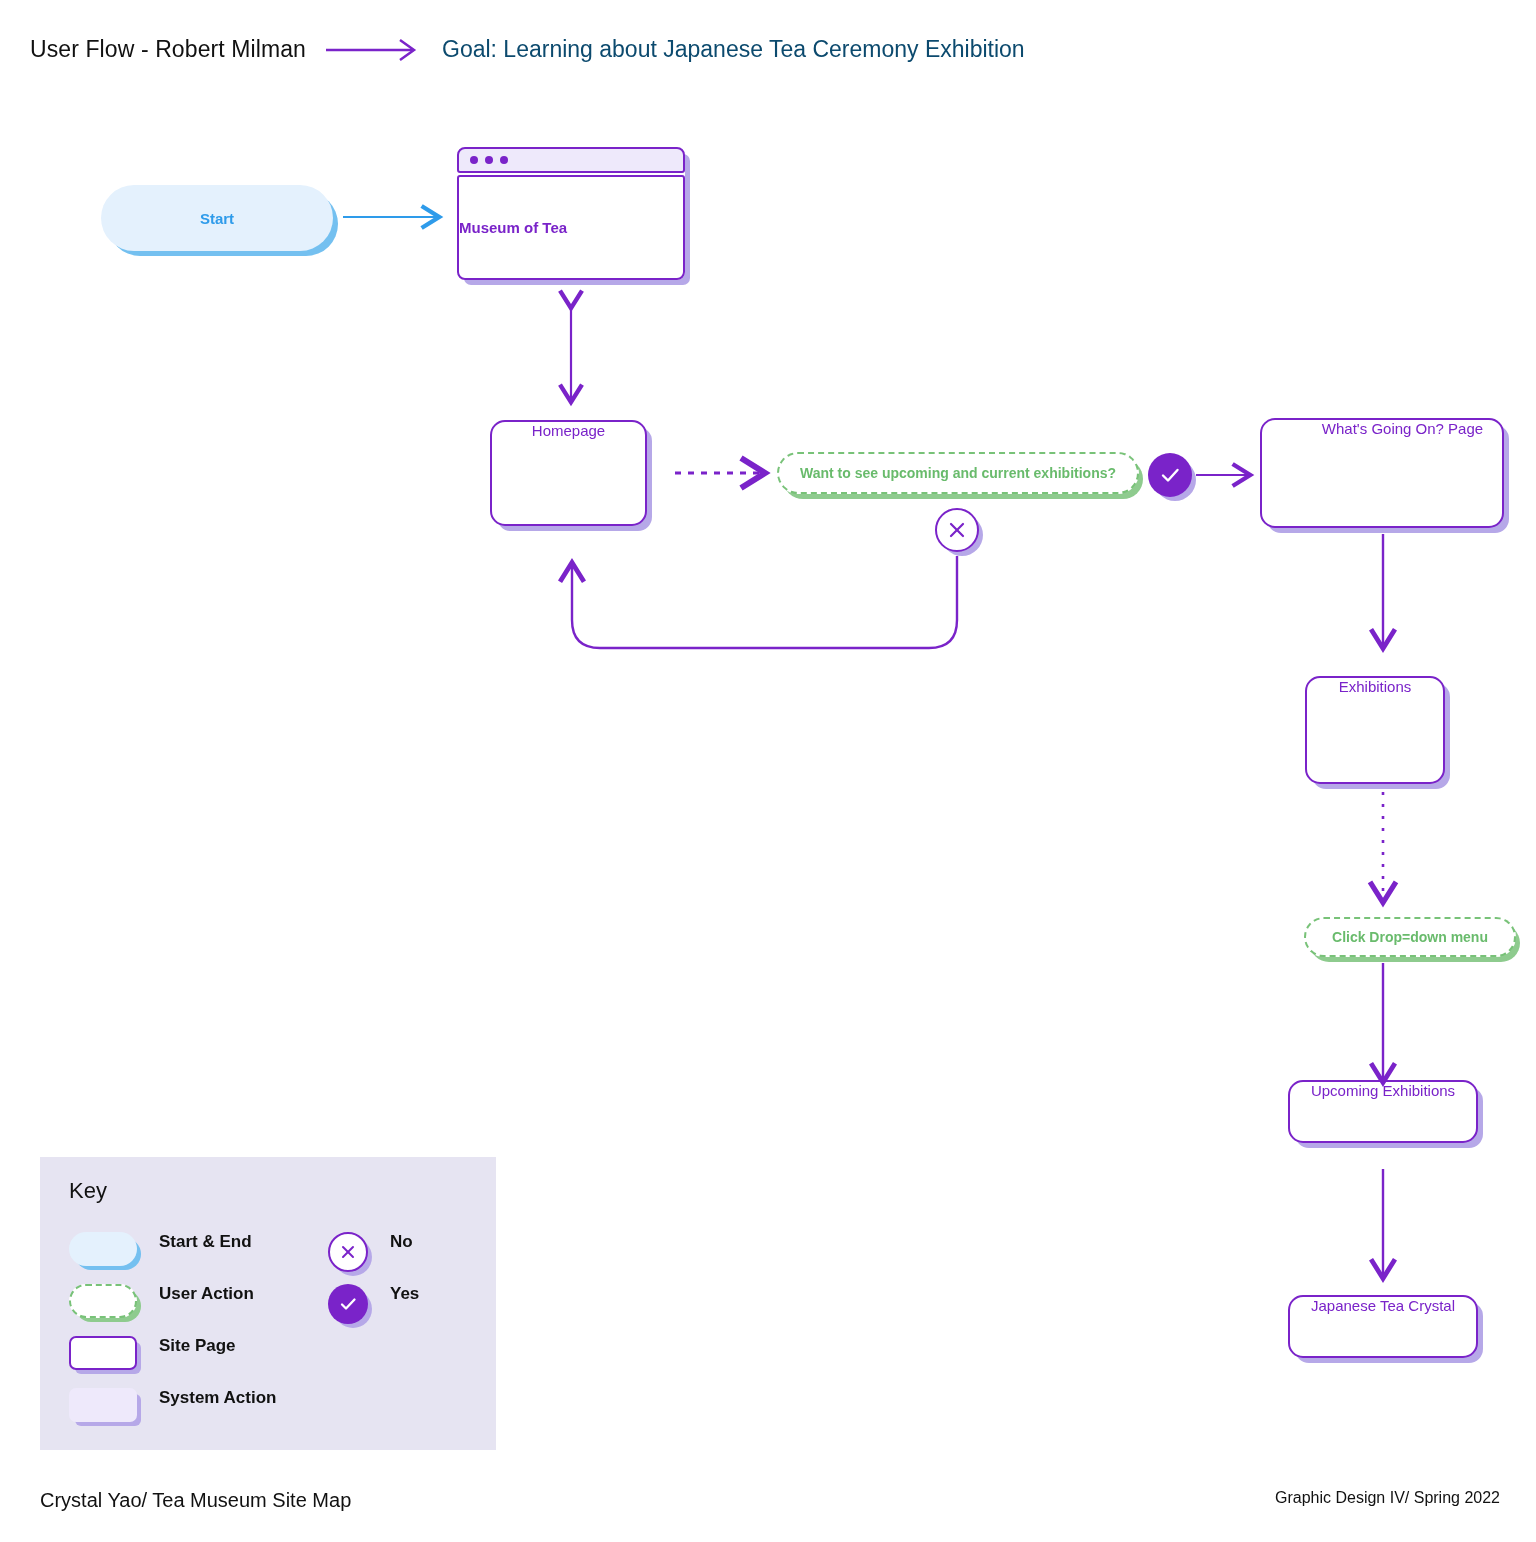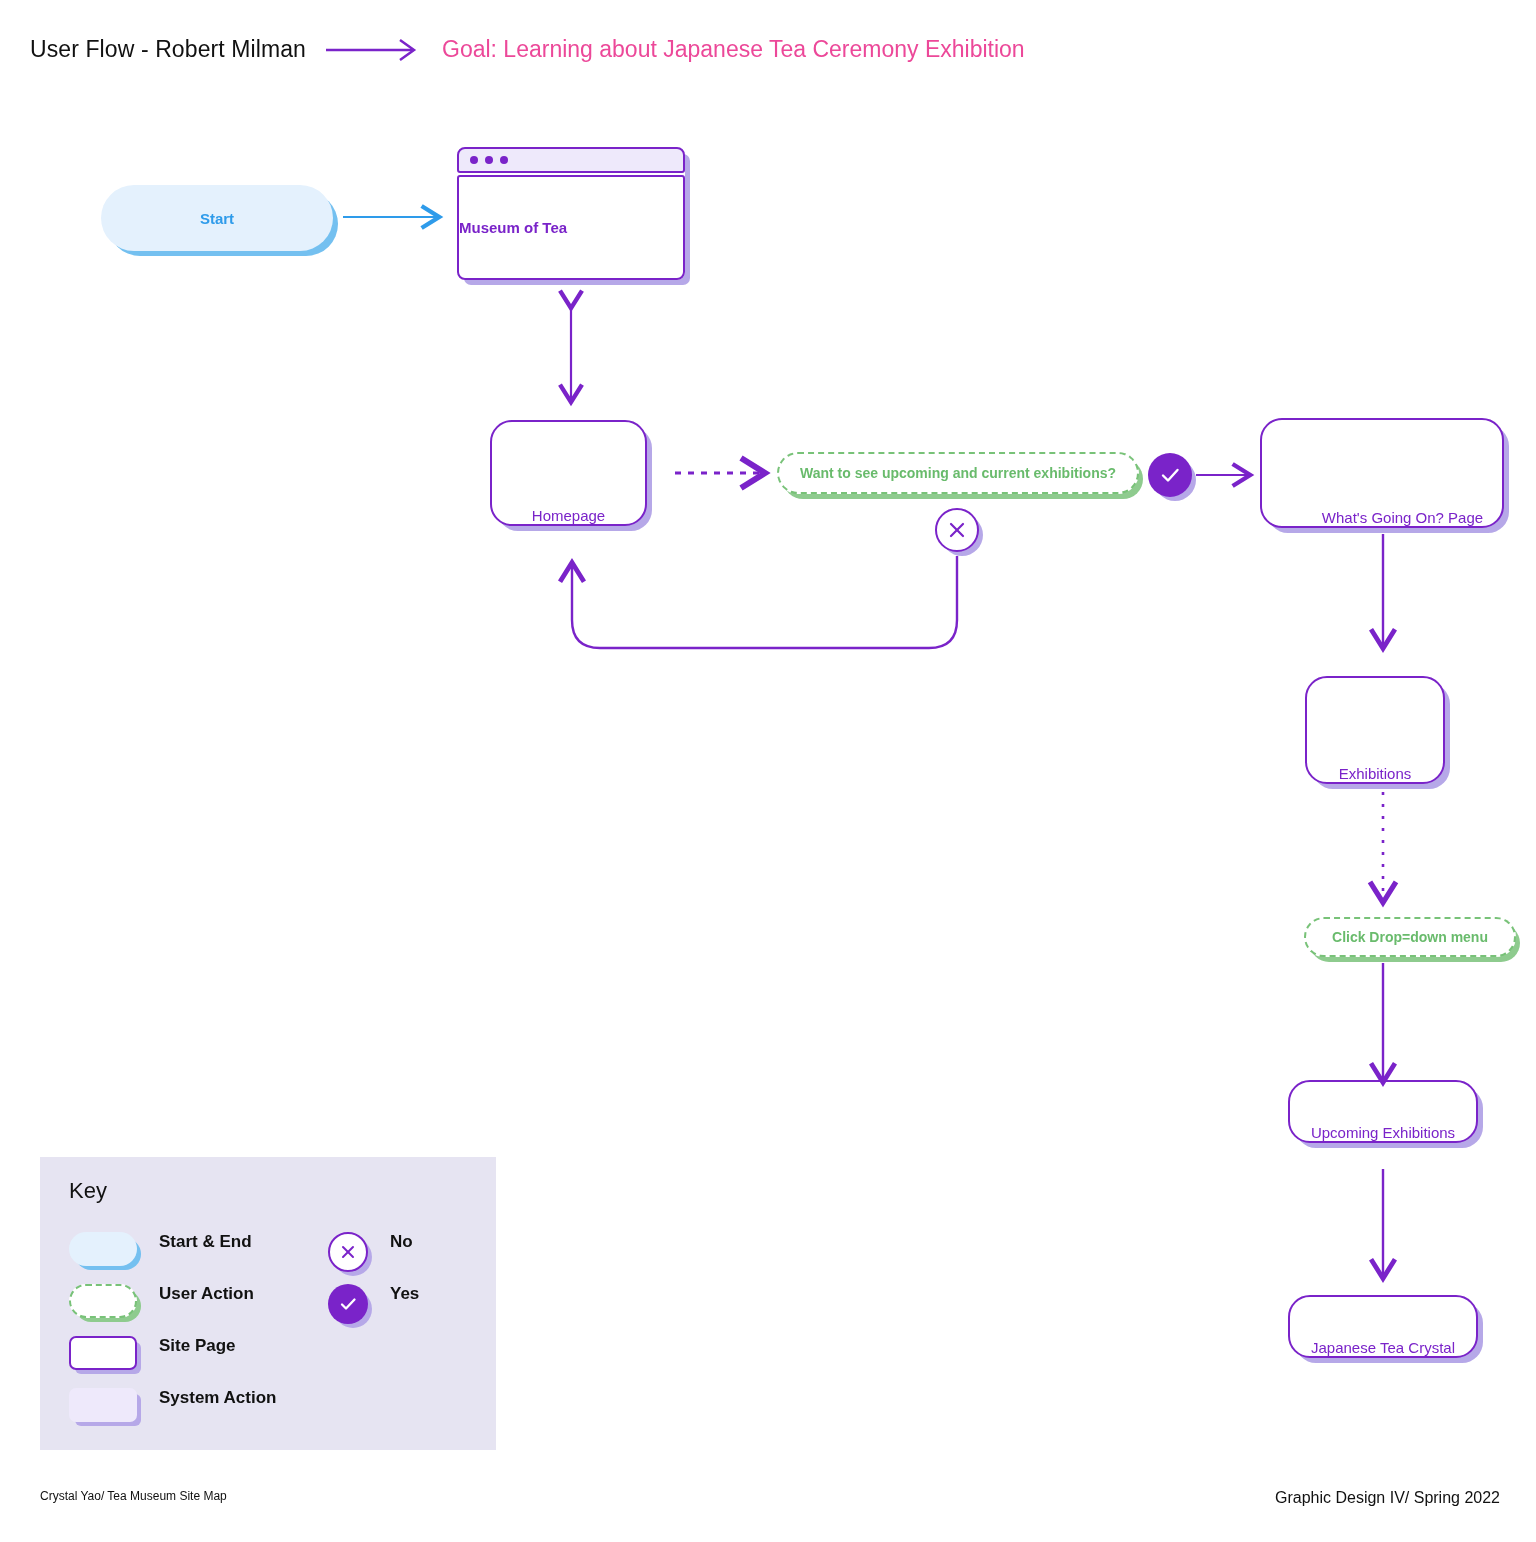--- a/index.html
+++ b/index.html
@@ -32,21 +32,21 @@
     color: #111111;
     letter-spacing: 0.1px;
     white-space: nowrap;
   }
   .header-arrow {
     margin: 0 18px;
     display: block;
   }
   .header-goal {
     font-size: 23px;
-    color: #ec4899;
+    color: #0c4a6e;
     white-space: nowrap;
   }
   
   .node-label {
     position: relative;
     z-index: 2;
     text-align: center;
     white-space: nowrap;
   }
   
@@ -109,24 +109,24 @@
   .browser-body .node-label {
     color: #7a23c9;
     font-size: 15px;
     font-weight: 700;
   }
   
   .page-node {
     position: absolute;
     background: #ffffff;
     border: 2px solid #7a23c9;
-    border-radius: 22px;
+    border-radius: 15px;
     box-shadow: 6px 6px 0 -1px #b6a8e8;
     display: flex;
-    align-items: flex-end;
+    align-items: flex-start;
     justify-content: center;
     box-sizing: border-box;
   }
   .page-node .node-label {
     color: #7a23c9;
     font-size: 15px;
   }
   #node-homepage  { left: 490px;  top: 420px;  width: 157px; height: 106px; }
   #node-whatsgoingon { left: 1260px; top: 418px; width: 244px; height: 110px; padding-left: 41px; }
   #node-exhibitions  { left: 1305px; top: 676px; width: 140px; height: 108px; }
@@ -249,21 +249,21 @@
   }
   .key-circle-yes {
     background: #7a23c9;
     box-shadow: 5px 5px 0 -1px #b6a8e8;
   }
   
   .footer-left {
     position: absolute;
     left: 40px;
     top: 1489px;
-    font-size: 12px;
+    font-size: 20px;
     color: #111111;
   }
   .footer-right {
     position: absolute;
     right: 36px;
     top: 1489px;
     font-size: 16px;
     color: #111111;
   }
   

